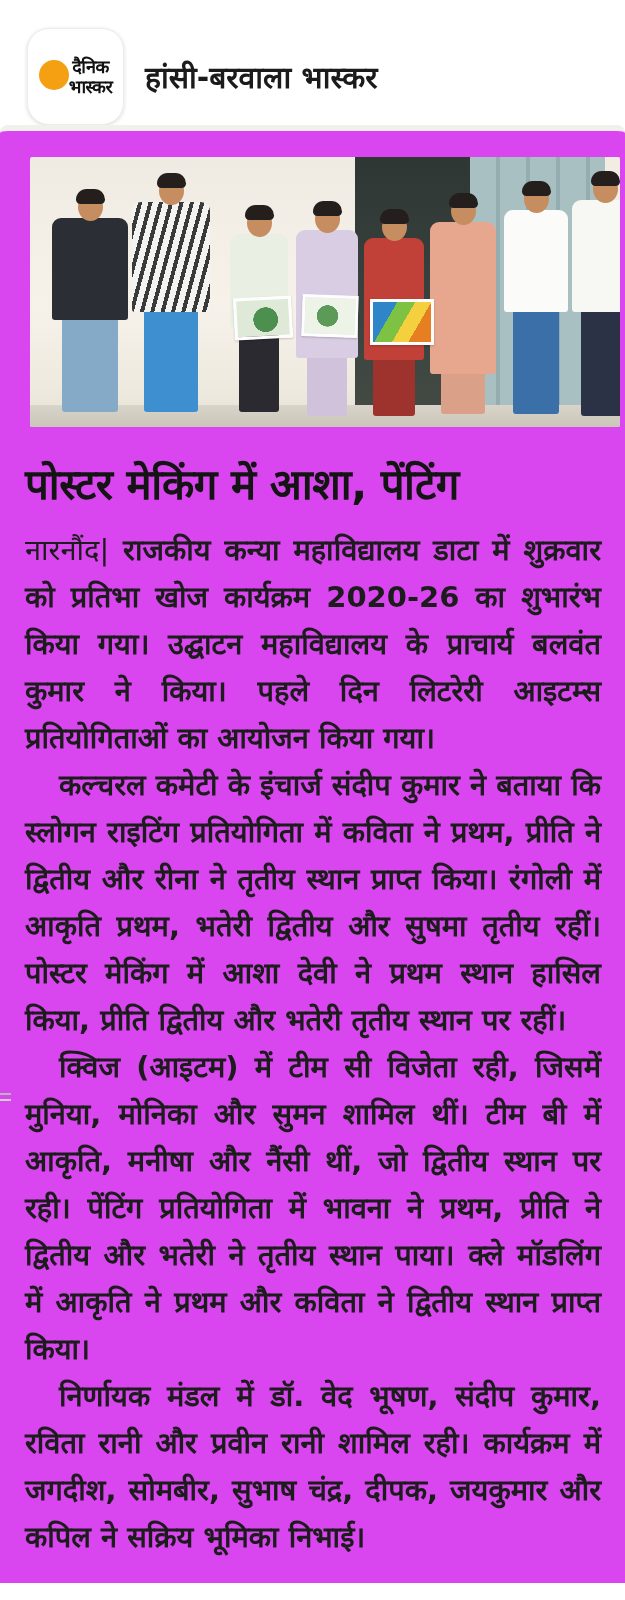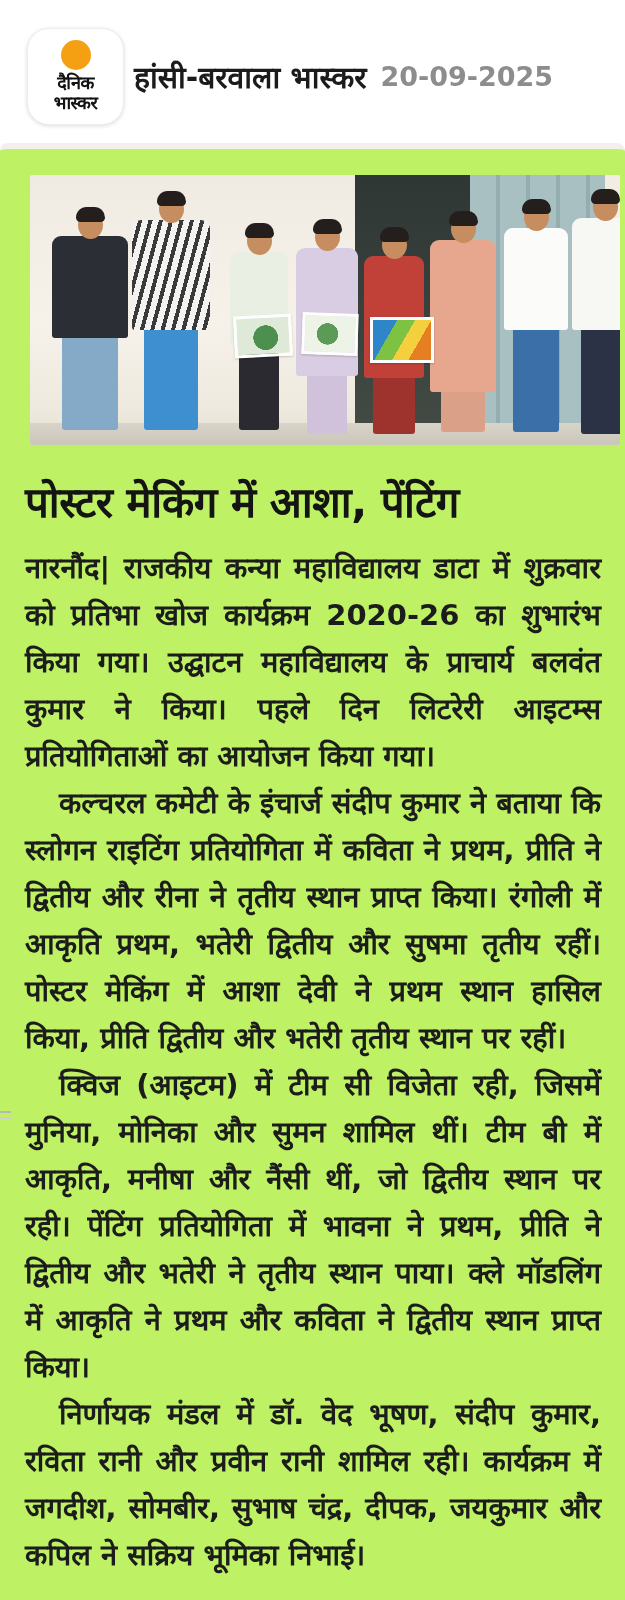--- a/index.html
+++ b/index.html
@@ -14,31 +14,31 @@
   
   .header {
     display:flex; align-items:center;
     padding:28px 20px 0 27px;
     background:#fff;
   }
   .logo {
     width:97px; height:97px; flex:0 0 97px;
     background:#fff; border:1px solid #ededeb; border-radius:22px;
     box-shadow:0 1px 4px rgba(0,0,0,.14);
-    display:flex; flex-direction:column; align-items:center; justify-content:center;
+    display:flex; flex-direction:row; align-items:center; justify-content:center;
   }
   .logo-sun { width:30px; height:30px; border-radius:50%; background:#f59f13; margin-bottom:3px; }
   .logo-text { text-align:center; font-weight:800; font-size:18px; line-height:20px; color:#121212; letter-spacing:-.5px; }
-  .edition-title { font-size:30px; font-weight:800; color:#1b1b1b; margin-left:10px; white-space:nowrap; }
+  .edition-title { font-size:30px; font-weight:800; color:#1b1b1b; margin-left:21px; white-space:nowrap; }
   .edition-date { font-size:27px; font-weight:600; color:#8d8d8d; margin-left:14px; white-space:nowrap; }
 
   
   .clip {
-    margin-top:18px; height:1458px; position:relative;
-    background:#bef264; border-top:6px solid #f2f0ed;
+    height:1458px; position:relative;
+    background:#d946ef; border-top:6px solid #f2f0ed;
     border-radius:8px 8px 0 0;
   }
 
   
   .photo {
     position:relative; width:590px; height:270px;
     margin:26px 0 0 30px; overflow:hidden; border-radius:2px;
     background:linear-gradient(180deg,#f0ebe2 0%,#f6f2ea 55%,#efeadf 85%,#e6e0d4 100%);
   }
   .doorway { position:absolute; left:325px; top:0; width:115px; height:248px; background:linear-gradient(180deg,#2e3734 0%,#39423e 60%,#434a44 100%); }
@@ -76,39 +76,38 @@
   .headline { margin:26px 25px 8px 25px; color:#141414; font-weight:800; }
   .hl-line { display:block; font-size:42px; line-height:64px; letter-spacing:-.5px; }
 
   
   .body-text { margin:10px 24px 0 25px; color:#1a1a1a; }
   .body-text p {
     font-size:29px; line-height:47px; font-weight:700;
     text-align:justify; color:#1c1c1c;
   }
   .body-text p.indent { text-indent:34px; }
-  .dateline { font-weight:700; }
+  .dateline { font-weight:400; }
 
   .scan-artifact { position:absolute; left:0; top:962px; width:11px; height:2px; background:#b7b7b7; box-shadow:0 6px 0 #cscsc; box-shadow:0 6px 0 #cfcfcf; }
 </style>
 </head>
 <body>
 
 <div class="page">
 
   <header class="header">
     <div class="logo">
       <div class="logo-sun"></div>
       <div class="logo-text">
         <div>दैनिक</div>
         <div>भास्कर</div>
       </div>
     </div>
     <h1 class="edition-title">हांसी-बरवाला भास्कर</h1>
-    <span class="edition-date">20-09-2025</span>
   </header>
 
   <div class="clip">
 
     <figure class="photo">
       <div class="doorway"></div>
       <div class="teal-door"></div>
       <div class="right-wall"></div>
       <div class="floor"></div>
 

